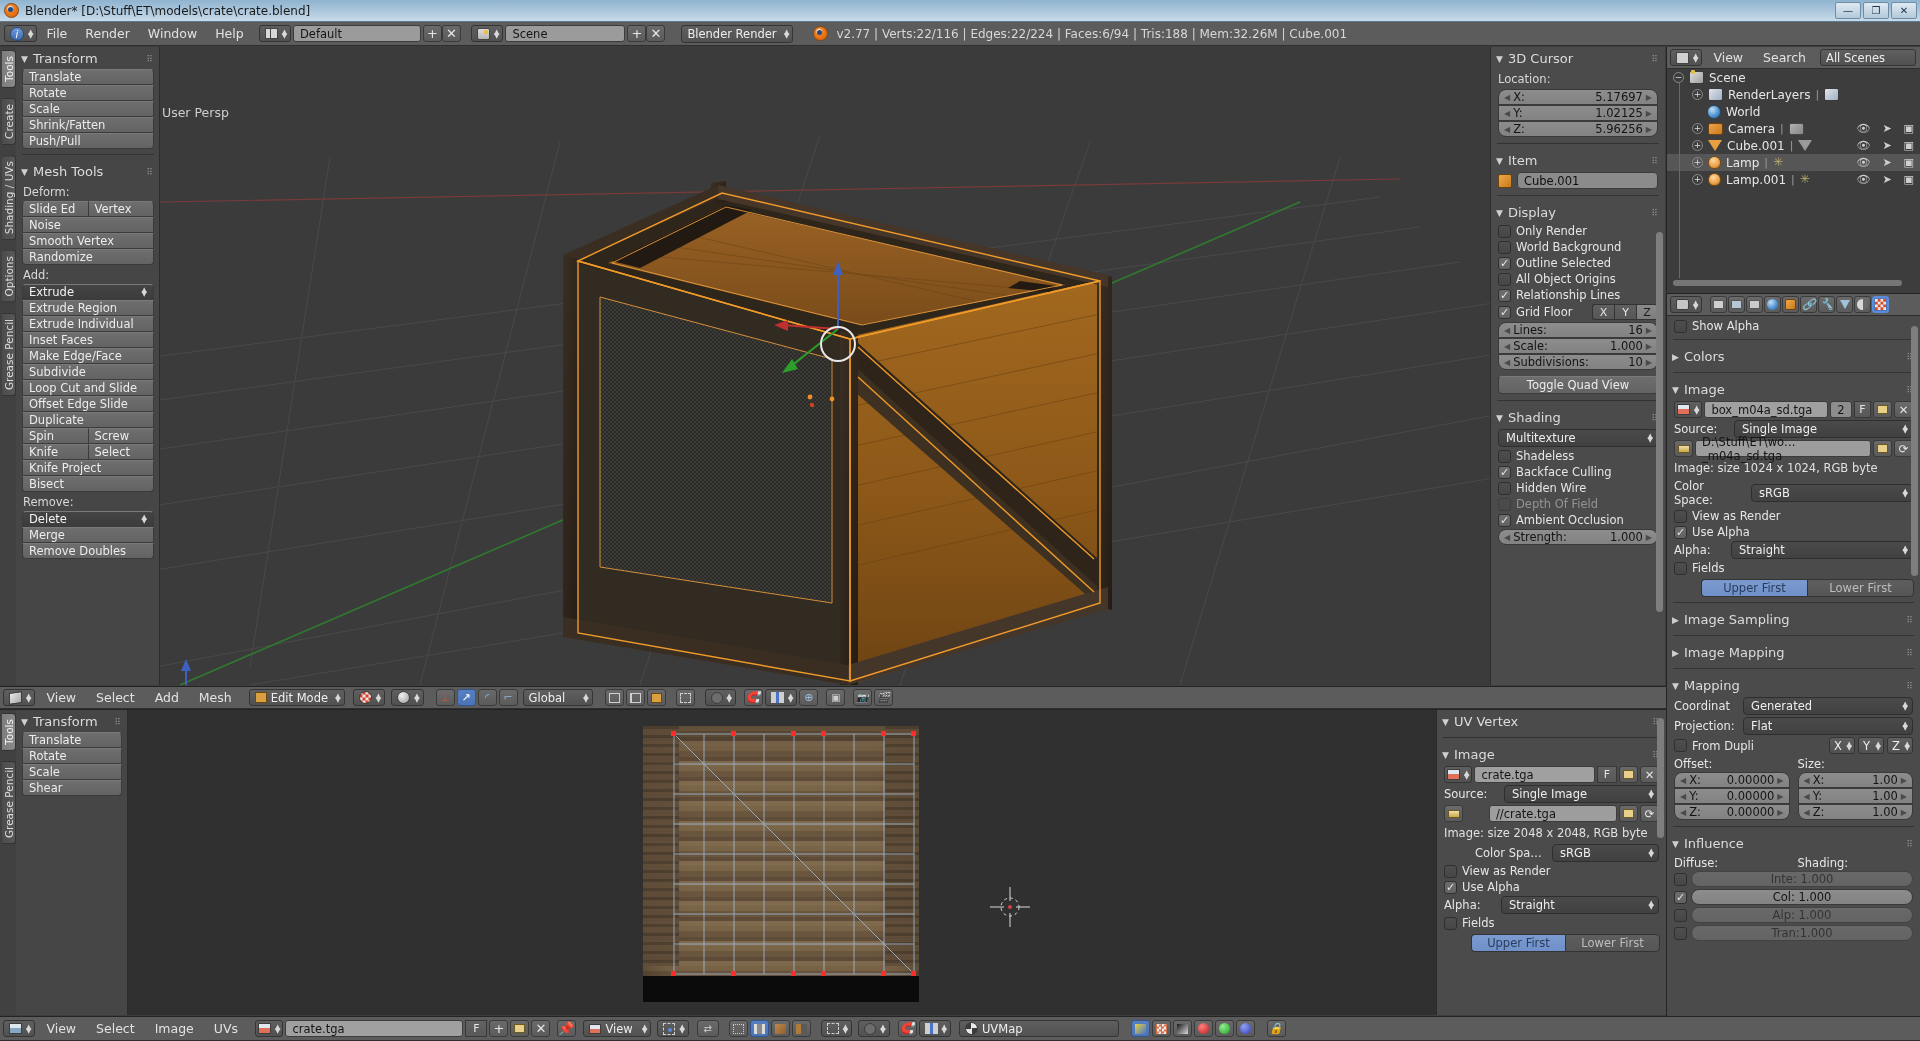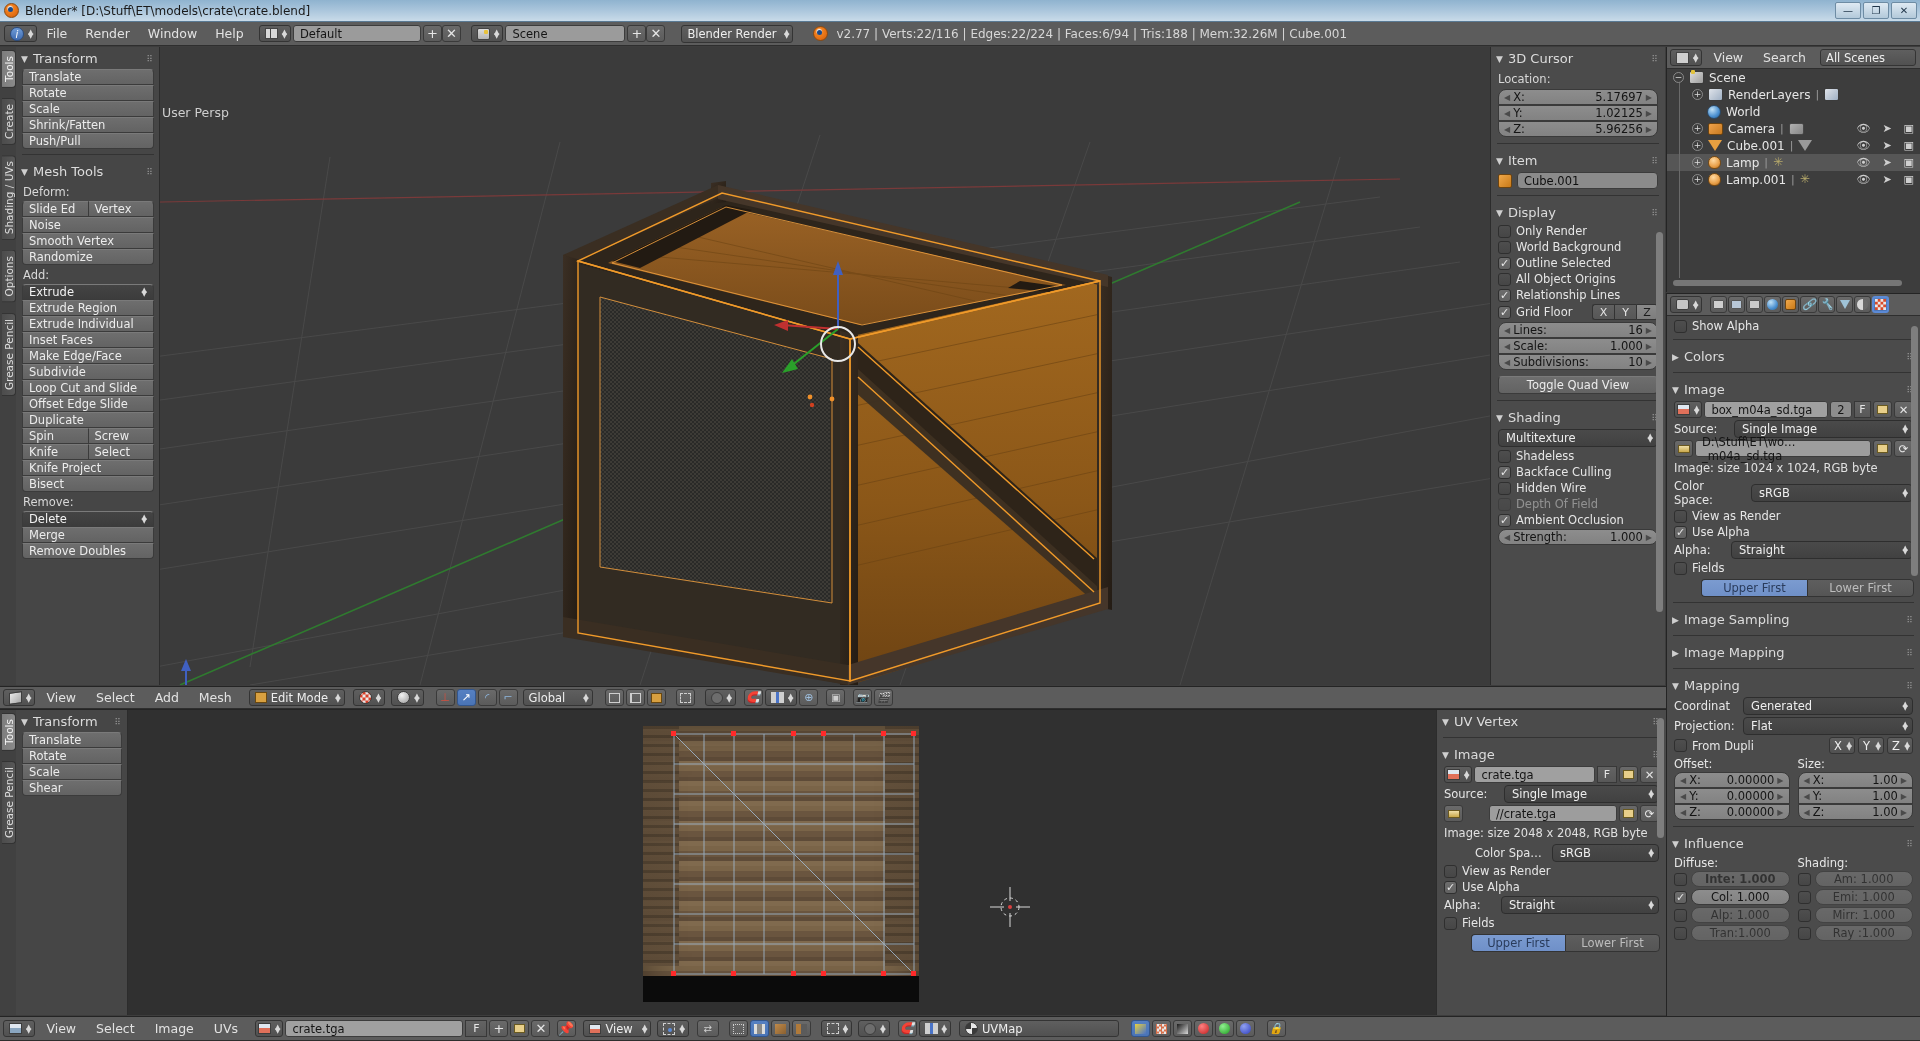--- a/index.html
+++ b/index.html
@@ -837,51 +837,33 @@
         <span class="grip">⠿</span>
       </div>
       <div style="display:flex;gap:8px;padding:2px 7px 0 7px;">
         <span style="flex:1;font-size:11.5px;">Diffuse:</span>
         <span style="flex:1;font-size:11.5px;">Shading:</span>
       </div>
       <div style="display:flex;gap:8px;padding:1px 7px;">
         <div style="flex:1;min-width:0;">
           <div style="display:flex;align-items:center;gap:4px;margin-bottom:2px;">
               <span class="cbox"></span>
-              <span class="numfield" style="border-radius:8px;opacity:0.45;justify-content:center;font-weight:bold;">Inte: 1.000</span>
+              <span class="numfield" style="border-radius:8px;opacity:0.45;justify-content:center;">Inte: 1.000</span>
             </div>
           <div style="display:flex;align-items:center;gap:4px;margin-bottom:2px;">
               <span class="cbox ck">✓</span>
               <span class="numfield" style="border-radius:8px;justify-content:center;font-weight:normal;">Col: 1.000</span>
             </div>
           <div style="display:flex;align-items:center;gap:4px;margin-bottom:2px;">
               <span class="cbox"></span>
               <span class="numfield" style="border-radius:8px;opacity:0.45;justify-content:center;">Alp: 1.000</span>
             </div>
           <div style="display:flex;align-items:center;gap:4px;">
               <span class="cbox"></span>
               <span class="numfield" style="border-radius:8px;opacity:0.45;justify-content:center;">Tran:1.000</span>
-            </div>
-        </div>
-        <div style="flex:1;min-width:0;">
-          <div style="display:flex;align-items:center;gap:4px;margin-bottom:2px;">
-              <span class="cbox"></span>
-              <span class="numfield" style="border-radius:8px;opacity:0.45;justify-content:center;">Am: 1.000</span>
-            </div>
-          <div style="display:flex;align-items:center;gap:4px;margin-bottom:2px;">
-              <span class="cbox"></span>
-              <span class="numfield" style="border-radius:8px;opacity:0.45;justify-content:center;">Emi: 1.000</span>
-            </div>
-          <div style="display:flex;align-items:center;gap:4px;margin-bottom:2px;">
-              <span class="cbox"></span>
-              <span class="numfield" style="border-radius:8px;opacity:0.45;justify-content:center;">Mirr: 1.000</span>
-            </div>
-          <div style="display:flex;align-items:center;gap:4px;">
-              <span class="cbox"></span>
-              <span class="numfield" style="border-radius:8px;opacity:0.45;justify-content:center;">Ray :1.000</span>
             </div>
         </div>
       </div>
 
       <div class="scrollv" style="right:2px;top:10px;height:250px;"></div>
     </div>
   </div>
 
   <div class="hdr" style="position:absolute;left:0;top:686px;width:1666px;height:23px;padding-left:3px;gap:2px;border-top:1px solid #242424;">
     <div class="sel-dd">

